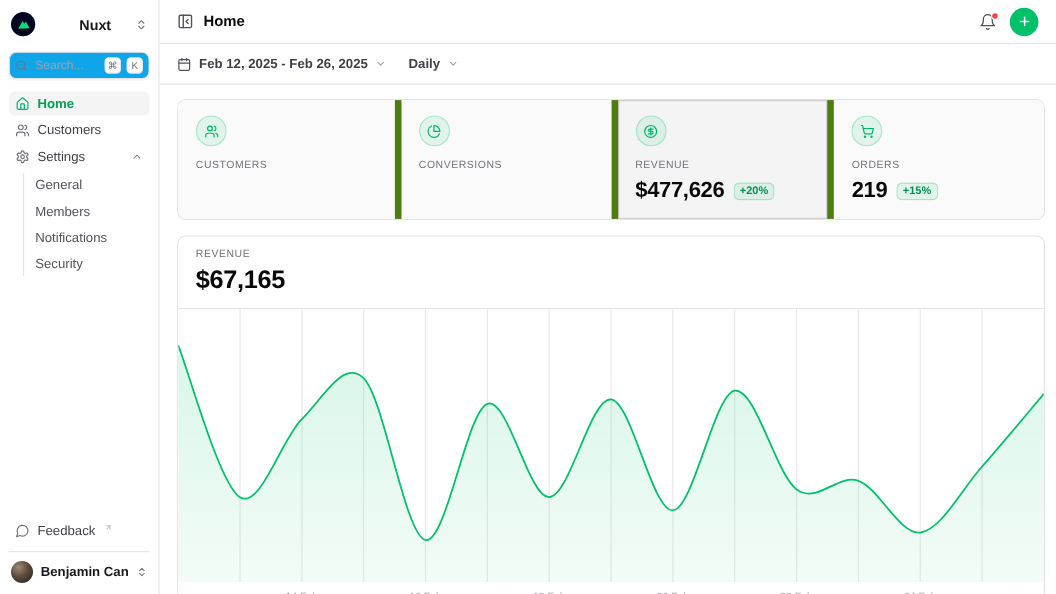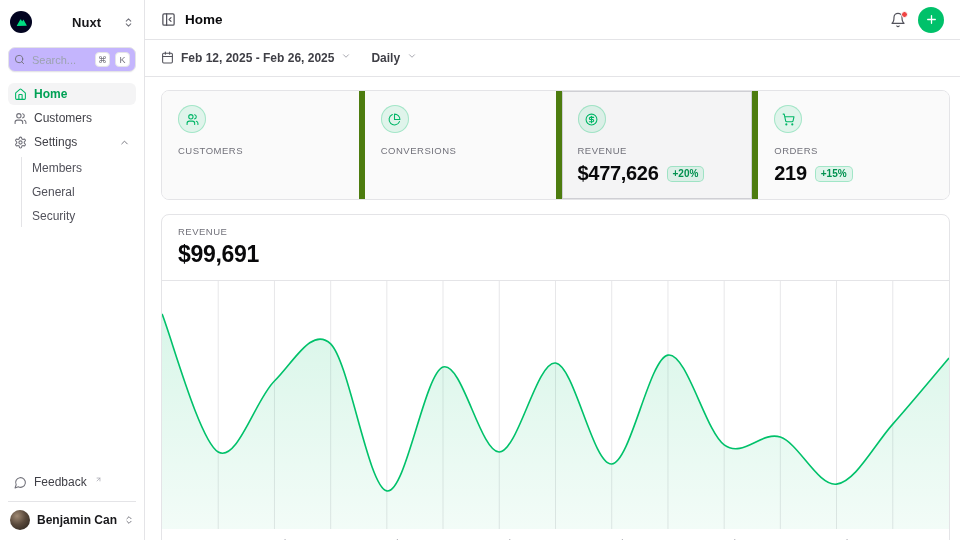--- a/index.html
+++ b/index.html
@@ -15,21 +15,21 @@
     position:fixed; left:0; top:0; bottom:0; width:145px;
     border-right:1px solid #e4e4e7; background:#fff;
     display:flex; flex-direction:column; padding:8px;
   }
   .ws-row { display:flex; align-items:center; gap:22px; height:28px; padding:0 2px 0 2px; cursor:pointer; border-radius:6px;text-align:right; }
   .logo { width:22px; height:22px; border-radius:50%; background:#020420; display:flex; align-items:center; justify-content:center; flex:none; }
   .ws-name { font-size:13px; font-weight:700; flex:1; color:#18181b; }
   .muted-ic { color:#71717a; display:flex; }
   .search-box {
     margin:11px 0 11px; height:25px; border:1px solid #e4e4e7; border-radius:7px;
-    display:flex; align-items:center; gap:5px; padding:0 5px; background:#c4b5fd;
+    display:flex; align-items:center; gap:5px; padding:0 5px; background:#0ea5e9;
     box-shadow:0 1px 1px rgba(0,0,0,.03); cursor:text;
   }
   .search-box input {
     border:0; outline:0; flex:1; min-width:0; font-size:11px; background:transparent;
     font-family:"Liberation Sans", sans-serif; color:#3f3f46;
   }
   .search-box input::placeholder { color:#9ca3af; }
   .kbd {
     font-size:9px; color:#71717a; border:1px solid #e4e4e7; border-radius:4px;
     height:15px; min-width:15px; display:flex; align-items:center; justify-content:center;
@@ -68,21 +68,21 @@
   .icon-btn { background:none; border:none; padding:0; color:#52525b; display:flex; cursor:pointer; }
   .page-title { font-size:13.5px; font-weight:700; color:#09090b; }
   .topbar-right { margin-left:auto; display:flex; align-items:center; gap:12px; }
   .bell-wrap { position:relative; }
   .dot { position:absolute; top:-1px; right:-2px; width:7px; height:7px; border-radius:50%; background:#ef4444; border:1.5px solid #fff; }
   .plus-btn {
     width:26px; height:26px; border-radius:50%; background:#00C16A; border:none; cursor:pointer;
     display:flex; align-items:center; justify-content:center; color:#fff;
   }
   .toolbar { height:37px; flex:none; border-bottom:1px solid #e4e4e7; display:flex; align-items:center; gap:20px; padding:0 16px; }
-  .tool-btn { display:flex; align-items:flex-start; gap:7px; font-size:12px; font-weight:600; color:#3f3f46; cursor:pointer; background:none; border:none; padding:0; font-family:"Liberation Sans",sans-serif; }
+  .tool-btn { display:flex; align-items:center; gap:7px; font-size:12px; font-weight:600; color:#3f3f46; cursor:pointer; background:none; border:none; padding:0; font-family:"Liberation Sans",sans-serif; }
   .tool-btn .chev { color:#a1a1aa; display:flex; }
   .tool-btn .cal { color:#52525b; display:flex; }
 
   .content { padding:13px 10px 0 16px; flex:1; overflow:hidden; }
 
   .stats {
     display:grid; grid-template-columns:repeat(4,1fr);
     border:1px solid #e4e4e7; border-radius:8px; overflow:hidden;
   }
   .stat { padding:14px 16px; background:#fafafa; border-left:6px solid #4d7c0f; cursor:pointer; }
@@ -173,24 +173,27 @@
       </span>
       <span>Settings</span>
       <span class="nav-chevron">
         <svg width="11" height="11" viewBox="0 0 24 24" fill="none" stroke="currentColor" stroke-width="2" stroke-linecap="round" stroke-linejoin="round">
             <path d="m18 15-6-6-6 6"></path>
           </svg>
       </span>
     </div>
     <div class="subnav">
       <div class="nav-item">
+          <span>General</span>
+        </div>
+      <div class="nav-item">
           <span>Members</span>
         </div>
       <div class="nav-item">
-          <span>General</span>
+          <span>Notifications</span>
         </div>
       <div class="nav-item">
           <span>Security</span>
         </div>
     </div>
   </nav>
 
   <div class="spacer"></div>
 
   <nav class="nav">
@@ -332,21 +335,21 @@
         <div class="stat-value-row">
           <span class="stat-value">219</span>
           <span class="delta-badge">+15%</span>
         </div>
       </div>
     </div>
 
     <div class="chart-card">
       <div class="chart-head">
         <div class="chart-label">REVENUE</div>
-        <div class="chart-value">$99,691</div>
+        <div class="chart-value">$67,165</div>
       </div>
       <div class="plot">
         <svg id="chart-svg" viewBox="0 0 788 248" preserveAspectRatio="none">
             <defs>
               <linearGradient id="ag" x1="0" y1="0" x2="0" y2="1">
                 <stop offset="0" stop-color="#00C16A" stop-opacity="0.15"></stop>
                 <stop offset="1" stop-color="#00C16A" stop-opacity="0.05"></stop>
               </linearGradient>
             </defs>
             <line x1="56.3" y1="0" x2="56.3" y2="248" stroke="#e7e7e9" stroke-width="1"></line>

